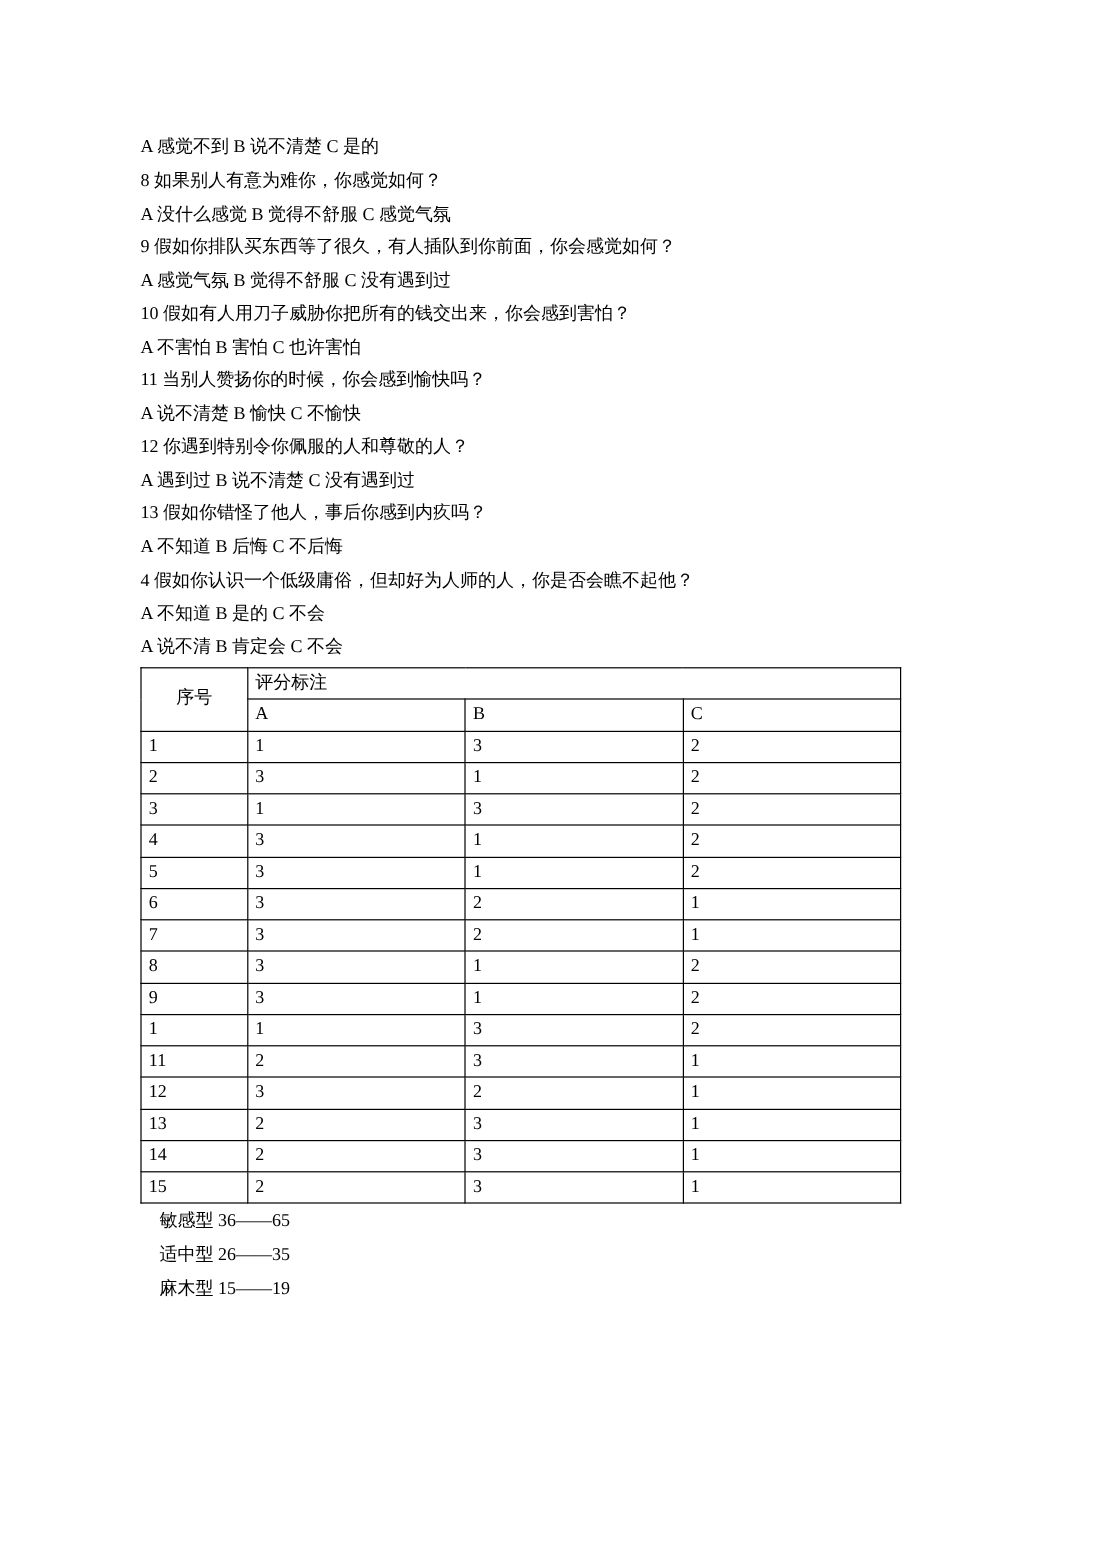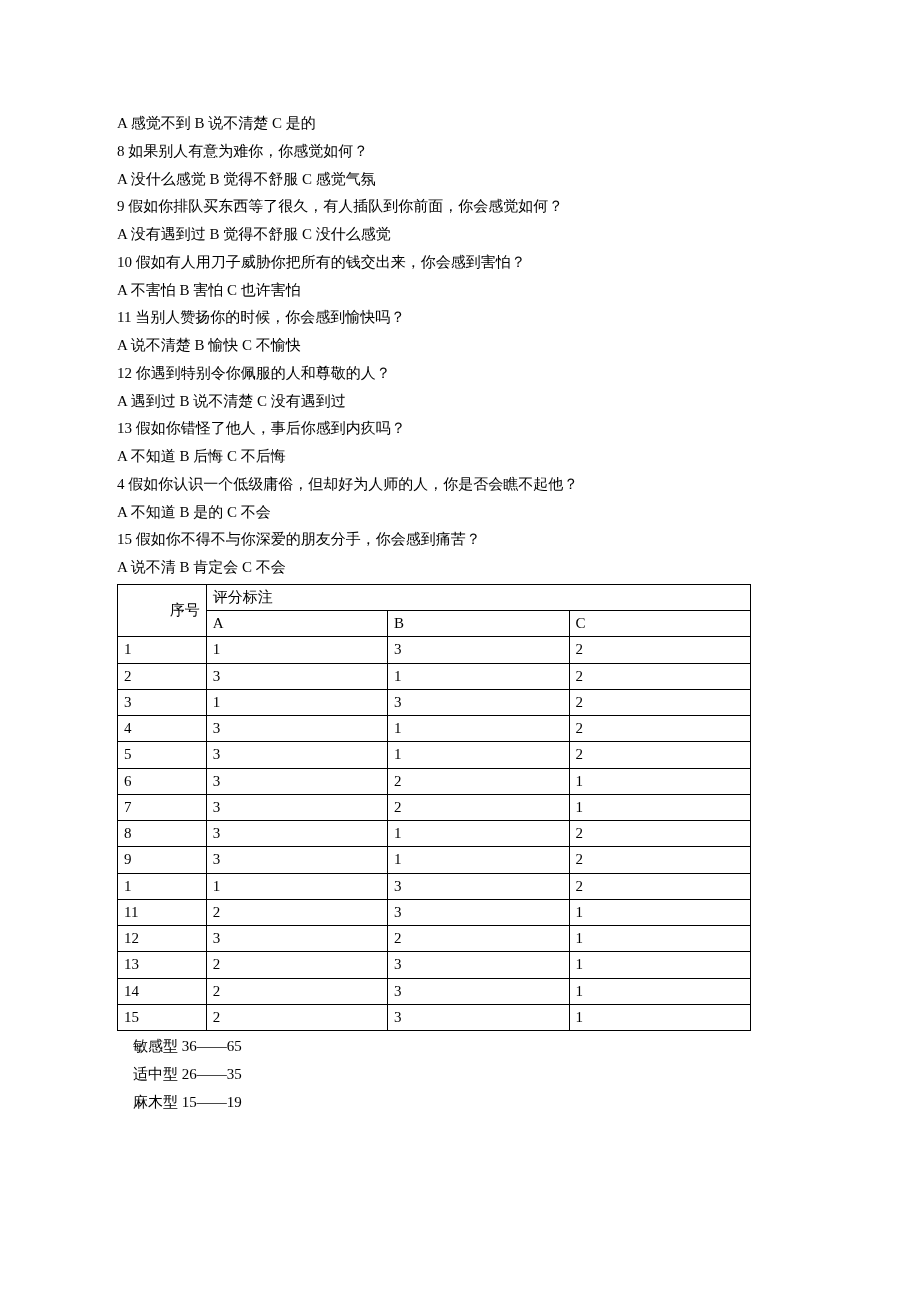--- a/index.html
+++ b/index.html
@@ -27,21 +27,21 @@
     }
     td {
       border: 1px solid #000;
       padding: 1px 6px;
       font-family: "Times New Roman", serif;
       font-size: 15px;
       line-height: 1.55;
       vertical-align: middle;
     }
     .header-seq {
-      text-align: right;
+      text-align: center;
       font-family: "SimSun", "宋体", serif;
     }
     .header-score {
       text-align: left;
       font-family: "SimSun", "宋体", serif;
     }
     .col-seq { width: 14%; }
     .col-a { width: 28.66%; }
     .col-b { width: 28.66%; }
     .col-c { width: 28.66%; }
@@ -57,38 +57,37 @@
 <body>
 
 <div class="page">
 
   <div class="line">A 感觉不到 B 说不清楚 C 是的</div>
 
   <div class="line">8 如果别人有意为难你，你感觉如何？</div>
   <div class="line">A 没什么感觉 B 觉得不舒服 C 感觉气氛</div>
 
   <div class="line">9 假如你排队买东西等了很久，有人插队到你前面，你会感觉如何？</div>
-  <div class="line">A 没有遇到过 B 觉得不舒服 C 没什么感觉</div>
+  <div class="line">A 感觉气氛 B 觉得不舒服 C 没有遇到过</div>
 
   <div class="line">10 假如有人用刀子威胁你把所有的钱交出来，你会感到害怕？</div>
   <div class="line">A 不害怕 B 害怕 C 也许害怕</div>
 
   <div class="line">11 当别人赞扬你的时候，你会感到愉快吗？</div>
   <div class="line">A 说不清楚 B 愉快 C 不愉快</div>
 
   <div class="line">12 你遇到特别令你佩服的人和尊敬的人？</div>
   <div class="line">A 遇到过 B 说不清楚 C 没有遇到过</div>
 
   <div class="line">13 假如你错怪了他人，事后你感到内疚吗？</div>
   <div class="line">A 不知道 B 后悔 C 不后悔</div>
 
   <div class="line">4 假如你认识一个低级庸俗，但却好为人师的人，你是否会瞧不起他？</div>
   <div class="line">A 不知道 B 是的 C 不会</div>
 
-  <div class="line">15 假如你不得不与你深爱的朋友分手，你会感到痛苦？</div>
   <div class="line">A 说不清 B 肯定会 C 不会</div>
 
   <table>
     <tbody>
         <tr>
       <td rowspan="2" class="header-seq col-seq">序号</td>
       <td colspan="3" class="header-score">评分标注</td>
     </tr>
     <tr>
       <td class="col-a">A</td>

